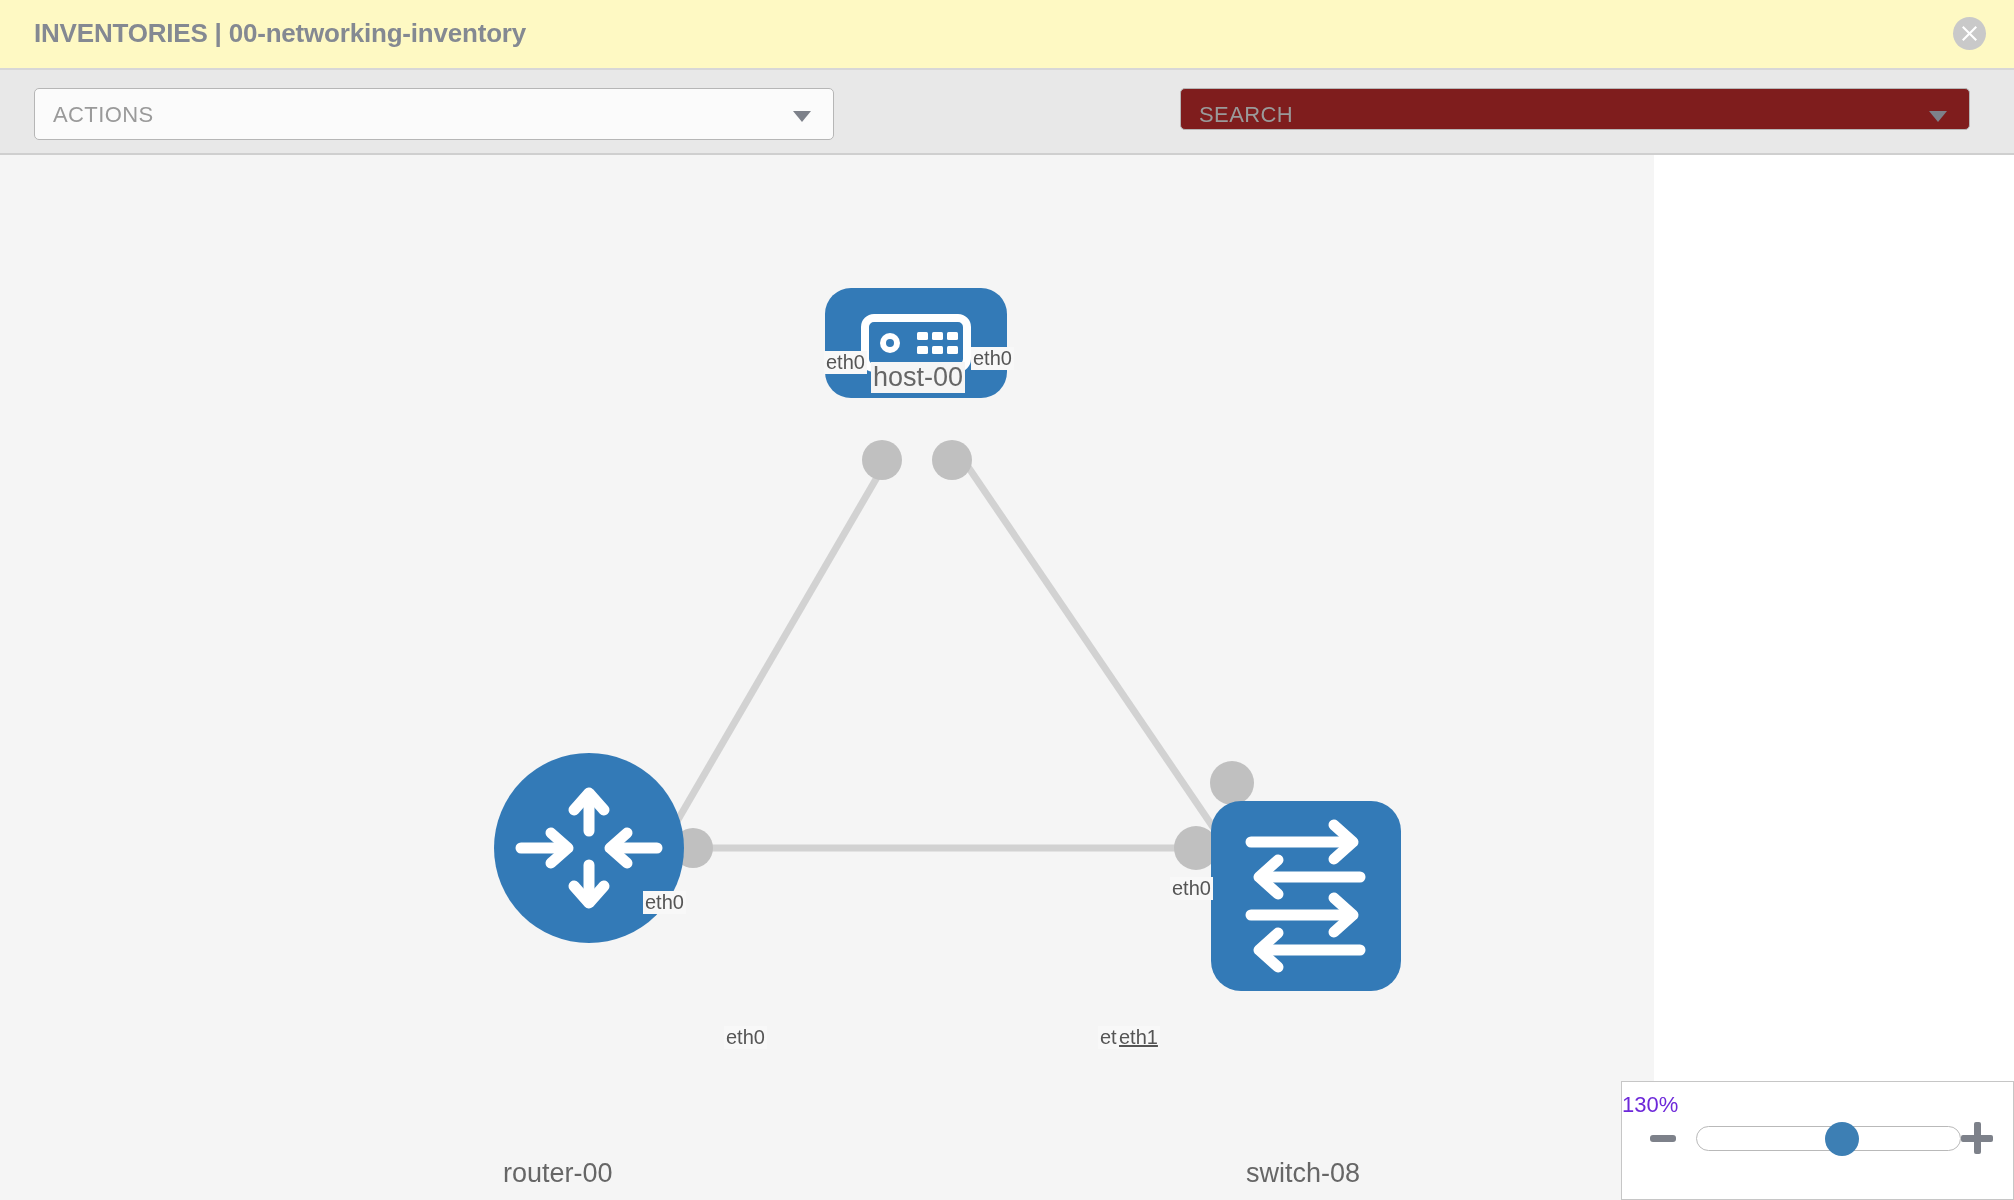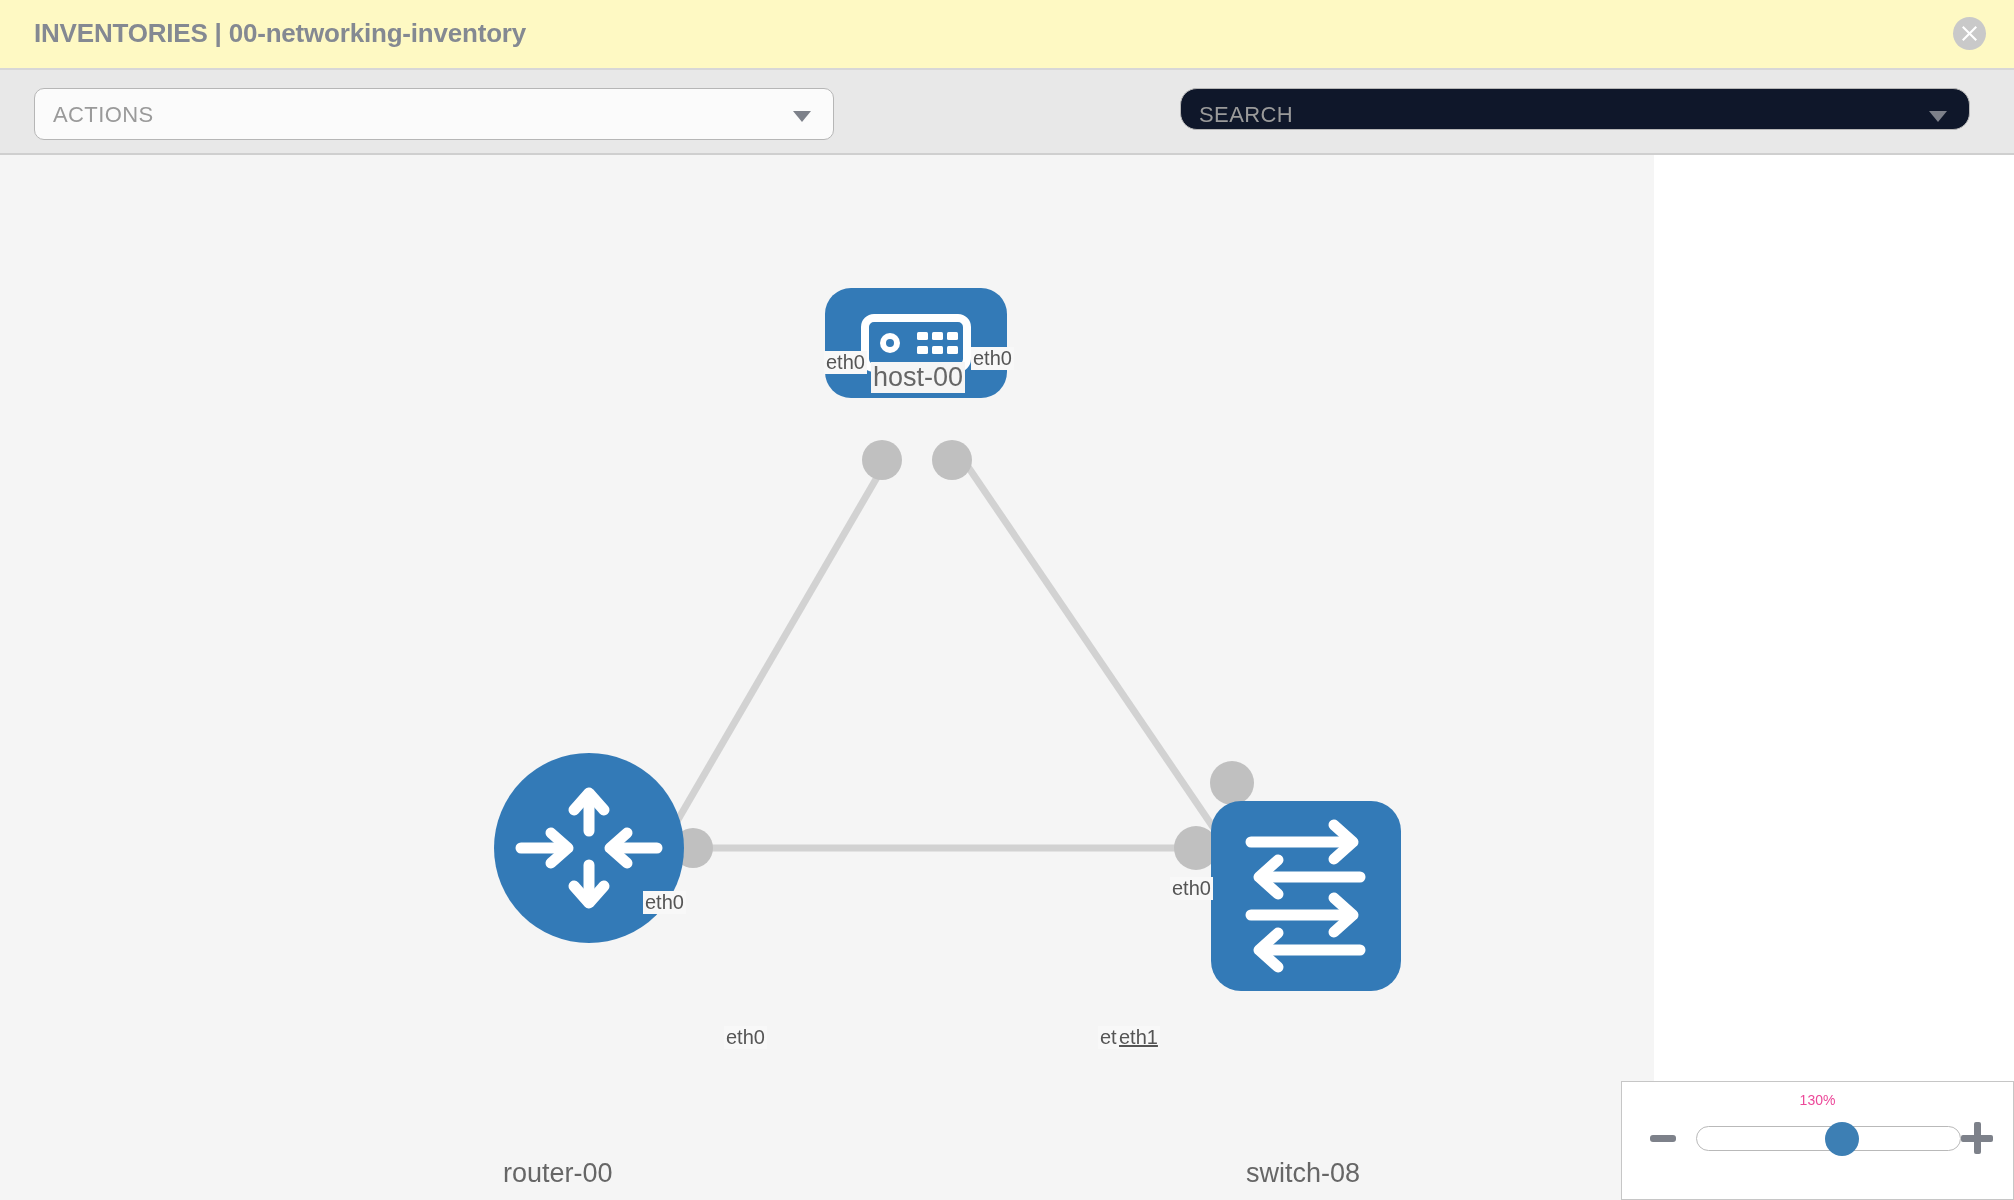--- a/index.html
+++ b/index.html
@@ -50,21 +50,21 @@
     height: 85px;
     background: #e8e8e8;
     border-bottom: 2px solid #cfcfcf;
   }
   .actions-select {
     position: absolute;
     left: 34px; top: 18px;
     width: 800px; height: 52px;
     background: #fbfbfb;
     border: 1px solid #b6b6b6;
-    border-radius: 10px;
+    border-radius: 5px;
     cursor: pointer;
   }
   .actions-select .label {
     position: absolute;
     left: 18px; top: 13px;
     font-size: 22px;
     color: #9a9a9a;
     letter-spacing: 0.4px;
   }
   .caret {
@@ -81,23 +81,23 @@
     width: 44px; height: 44px;
     cursor: pointer;
   }
   .tool-icon.wrench { left: 1039px; }
   .tool-icon.key    { left: 1110px; }
 
   .search-box {
     position: absolute;
     left: 1180px; top: 18px;
     width: 790px; height: 42px;
-    background: #0f172a;
+    background: #7f1d1d;
     border: 1px solid #b6b6b6;
-    border-radius: 17px;
+    border-radius: 5px;
     cursor: text;
   }
   .search-box .label {
     position: absolute;
     left: 18px; top: 13px;
     font-size: 22px;
     color: #9a9a9a;
     letter-spacing: 0.4px;
   }
 
@@ -142,23 +142,23 @@
     top: 1081px;
     width: 393px;
     height: 119px;
     background: #ffffff;
     border: 1px solid #c6c6c6;
   }
   .zoom-level {
     position: absolute;
     top: 10px;
     left: 0; right: 0;
-    text-align: center;
-    font-size: 14px;
-    color: #ec4899;
+    text-align: left;
+    font-size: 22px;
+    color: #6d28d9;
   }
   .zoom-minus {
     position: absolute;
     left: 28px; top: 53px;
     width: 26px; height: 7px;
     border-radius: 3px;
     background: #7d818a;
     cursor: pointer;
   }
   .zoom-plus {

